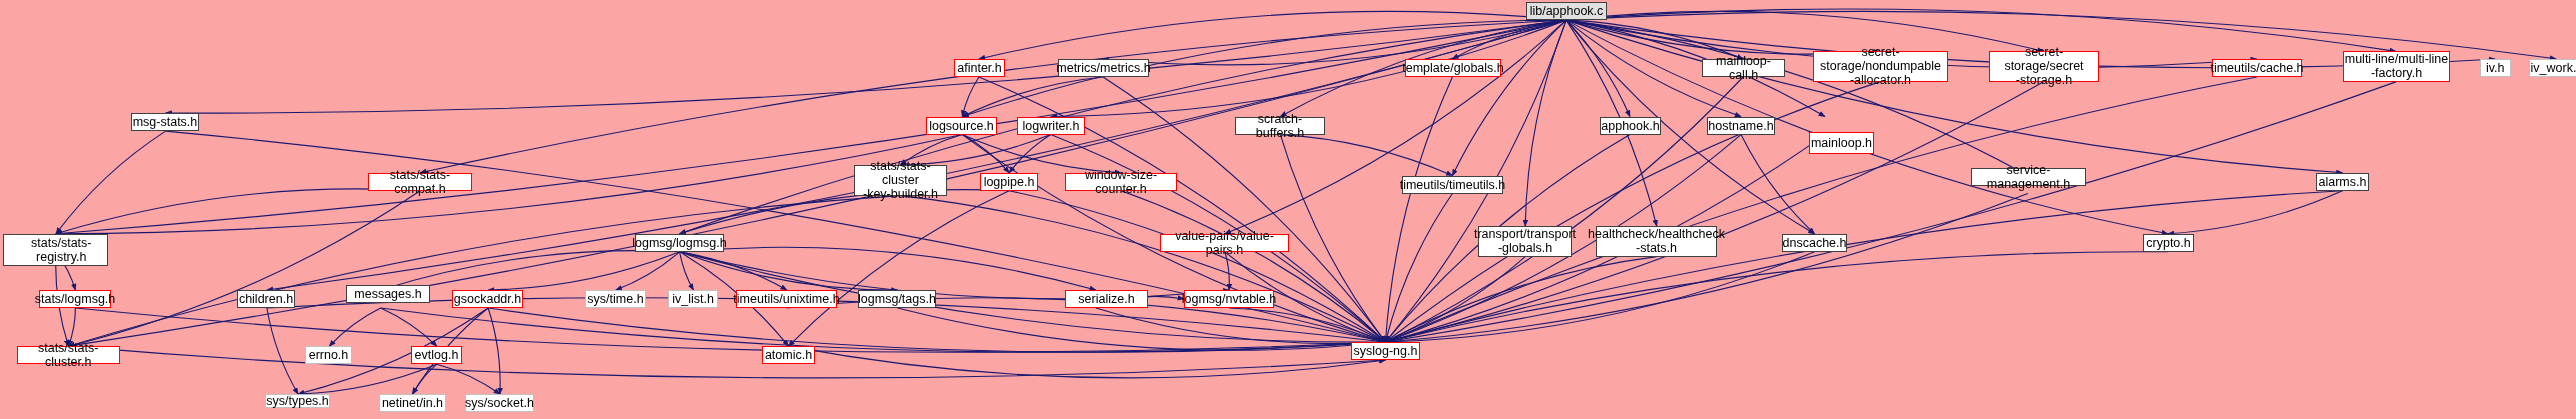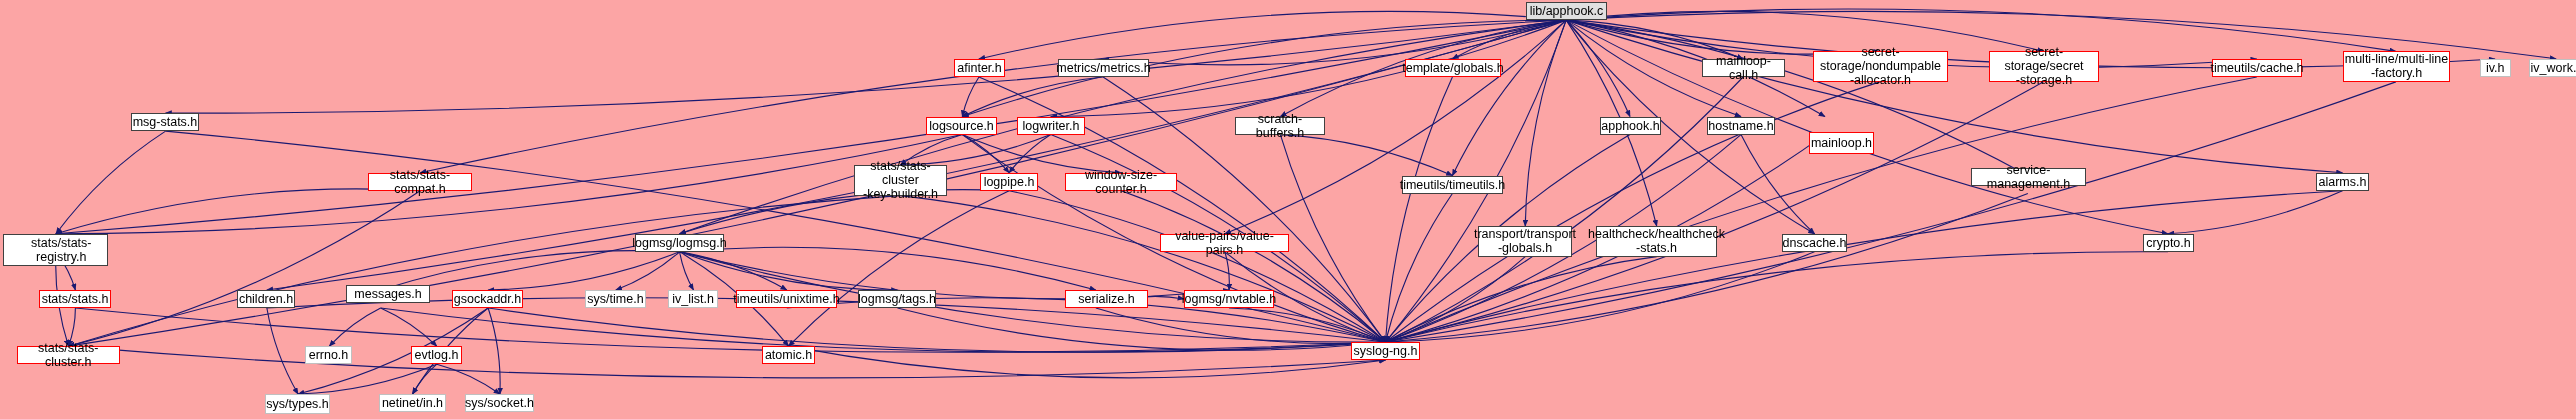--- a/index.html
+++ b/index.html
@@ -167,33 +167,33 @@
       <div class="node b-black" style="left: 1971px; top: 168px; width: 115px; height: 18px;">service-management.h</div>
       <div class="node b-black" style="left: 2.8px; top: 234px; width: 105px; height: 32px; padding-left: 12px;">stats/stats-registry.h</div>
       <div class="node b-black" style="left: 635px; top: 234px; width: 89px; height: 18px;">logmsg/logmsg.h</div>
       <div class="node b-red" style="left: 1160px; top: 234px; width: 129px; height: 18px;">value-pairs/value-pairs.h</div>
       <div class="node b-black" style="left: 1478px; top: 226px; width: 94px; height: 30.5px;">transport/transport
 -globals.h</div>
       <div class="node b-black" style="left: 1596px; top: 226px; width: 121px; height: 30.5px;">healthcheck/healthcheck
 -stats.h</div>
       <div class="node b-black" style="left: 1782px; top: 234px; width: 65px; height: 18px;">dnscache.h</div>
       <div class="node b-black" style="left: 2143px; top: 234px; width: 51px; height: 18px;">crypto.h</div>
-      <div class="node b-red" style="left: 39px; top: 290px; width: 72px; height: 18px;">stats/stats.h</div>
+      <div class="node b-red" style="left: 39px; top: 290px; width: 72px; height: 18px;">stats/logmsg.h</div>
       <div class="node b-black" style="left: 237px; top: 290px; width: 58px; height: 18px;">children.h</div>
       <div class="node b-black" style="left: 346px; top: 285px; width: 84px; height: 18px;">messages.h</div>
       <div class="node b-red" style="left: 452px; top: 290px; width: 71px; height: 18px;">gsockaddr.h</div>
       <div class="node b-grey" style="left: 585px; top: 290px; width: 61px; height: 18px;">sys/time.h</div>
       <div class="node b-grey" style="left: 668px; top: 290px; width: 50px; height: 18px;">iv_list.h</div>
       <div class="node b-red" style="left: 736px; top: 290px; width: 101px; height: 18px;">timeutils/unixtime.h</div>
       <div class="node b-black" style="left: 858px; top: 290px; width: 78px; height: 18px;">logmsg/tags.h</div>
       <div class="node b-red" style="left: 1065px; top: 290px; width: 83px; height: 18px;">serialize.h</div>
       <div class="node b-red" style="left: 1184px; top: 290px; width: 90px; height: 18px;">logmsg/nvtable.h</div>
       <div class="node b-red" style="left: 16.7px; top: 346px; width: 103px; height: 18px;">stats/stats-cluster.h</div>
       <div class="node b-grey" style="left: 305px; top: 346px; width: 47px; height: 18px;">errno.h</div>
       <div class="node b-red" style="left: 411px; top: 346px; width: 51px; height: 18px;">evtlog.h</div>
       <div class="node b-red" style="left: 762px; top: 346px; width: 53px; height: 18px; text-align: right;">atomic.h</div>
       <div class="node b-red" style="left: 1351px; top: 342px; width: 69px; height: 18px;">syslog-ng.h</div>
-      <div class="node b-grey" style="left: 265px; top: 394px; width: 65px; height: 20px;">sys/types.h</div>
+      <div class="node b-grey" style="left: 265px; top: 394px; width: 65px; height: 14px;">sys/types.h</div>
       <div class="node b-grey" style="left: 379px; top: 394px; width: 67px; height: 18px;">netinet/in.h</div>
       <div class="node b-grey" style="left: 465px; top: 394px; width: 69px; height: 18px;">sys/socket.h</div>
     </div>
 </div>
 
 
 </body></html>

